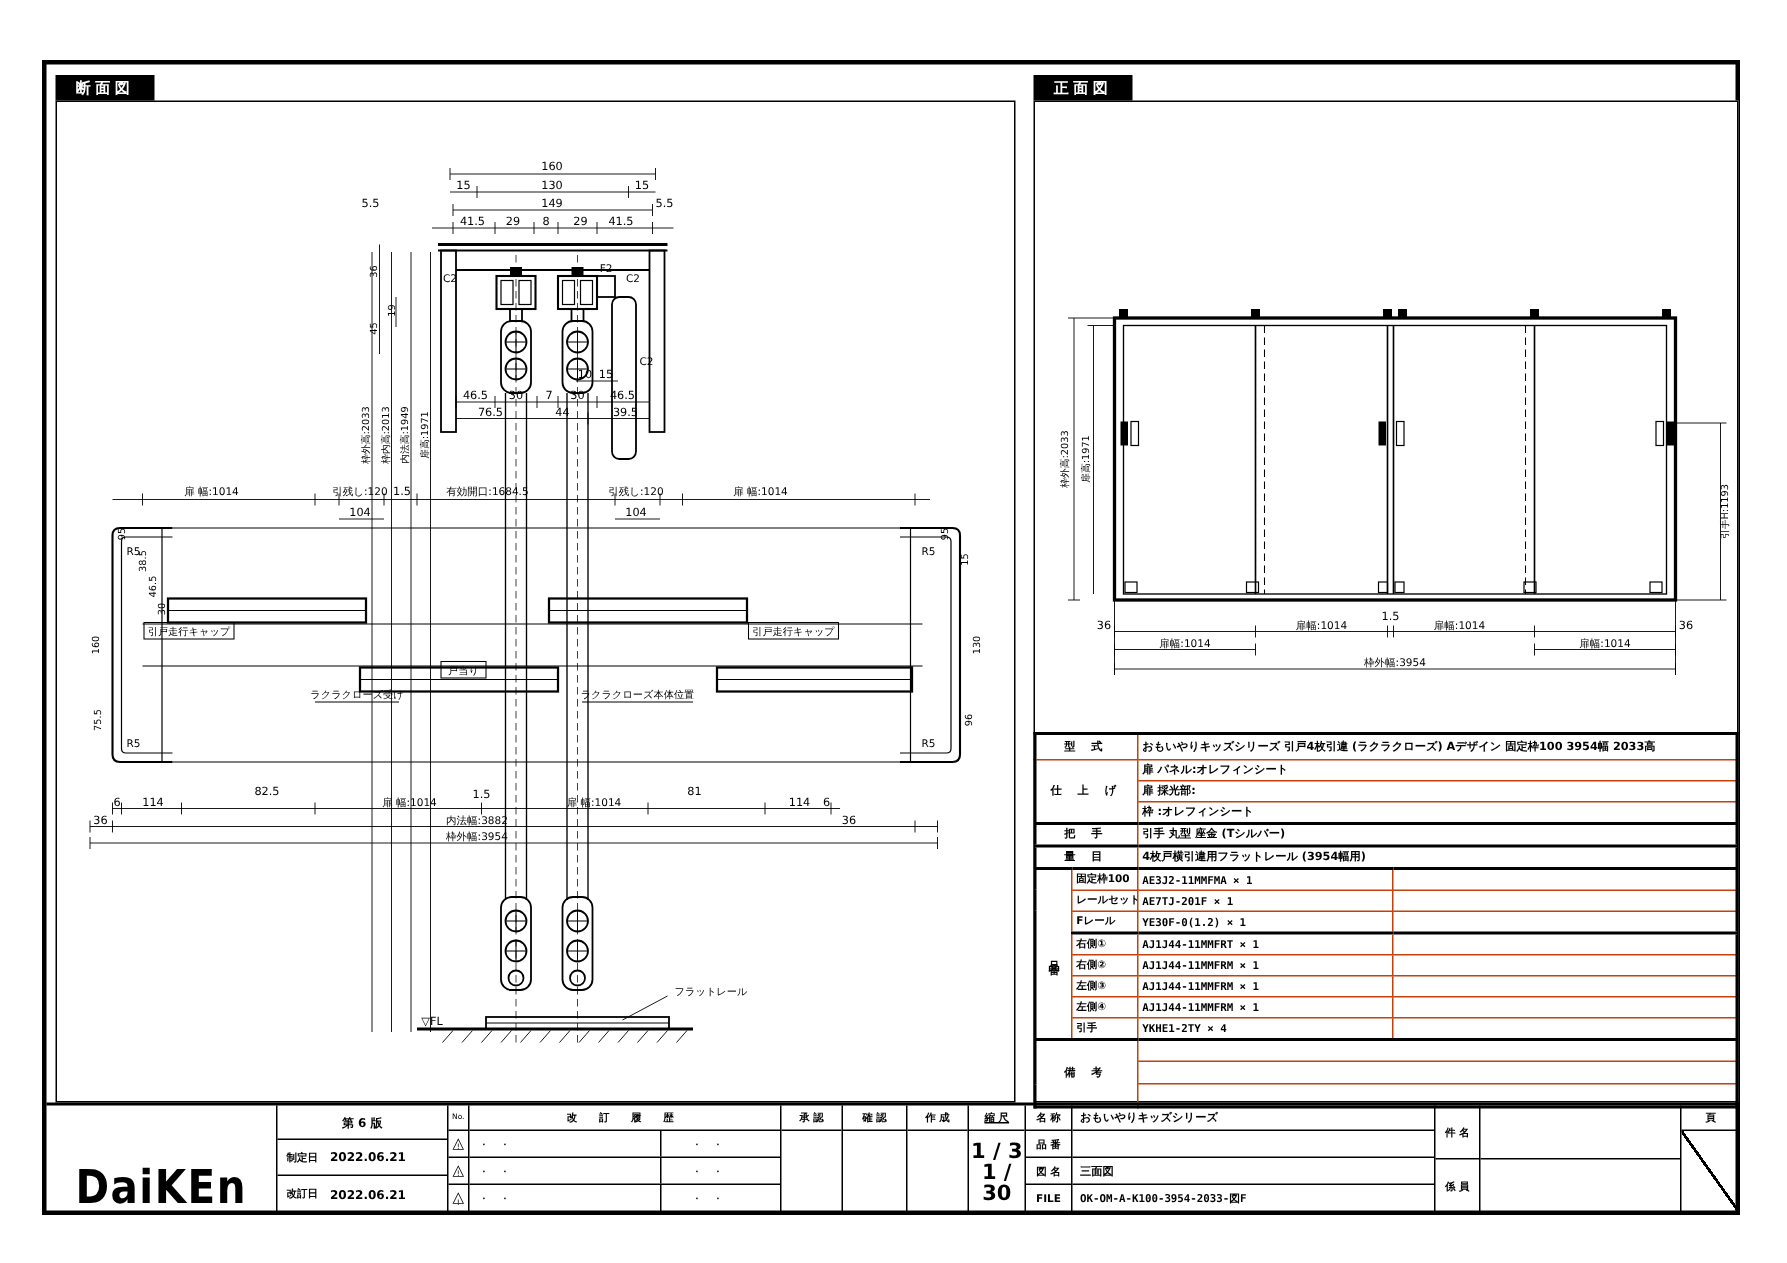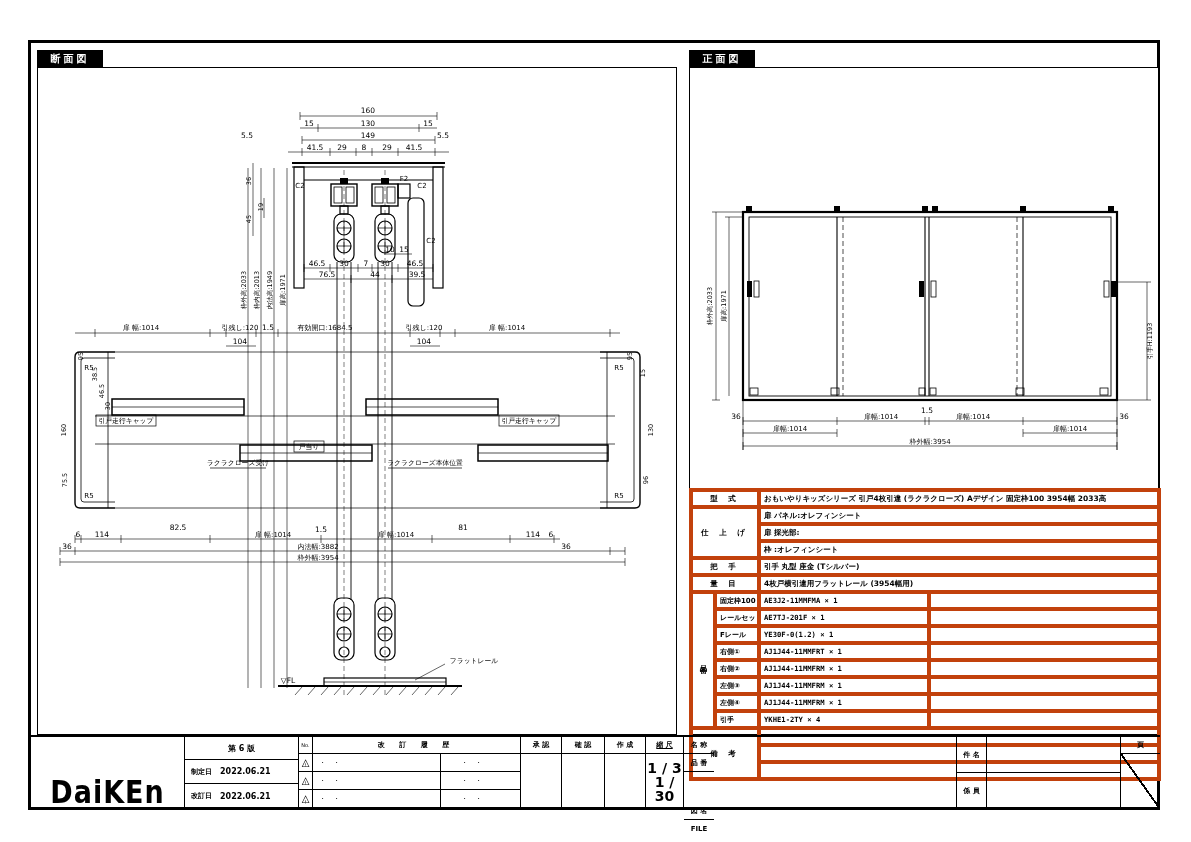--- a/index.html
+++ b/index.html
@@ -15,21 +15,21 @@
   svg{position:absolute;overflow:visible;}
   svg text{font-family:"DejaVu Sans",sans-serif;fill:#000;}
   .dim{font-size:7.5px;text-anchor:middle;}
   .dimjp{font-size:7px;text-anchor:middle;}
   .tiny{font-size:6.5px;text-anchor:middle;}
   .mark{font-size:7px;text-anchor:middle;}
   .callout{font-size:6.8px;text-anchor:middle;}
   
   table.spec{position:absolute;left:689px;top:488px;width:468px;border-collapse:collapse;
              table-layout:fixed;border:2px solid #000;font-size:7.5px;}
-  table.spec td{border:4px solid #c2410c;padding:0 3px;overflow:hidden;white-space:nowrap;
+  table.spec td{border:1px solid #c2410c;padding:0 3px;overflow:hidden;white-space:nowrap;
                 vertical-align:middle;height:13px;}
   table.spec td.lbl{text-align:center;font-weight:bold;font-size:7.5px;letter-spacing:4px;}
   table.spec td.sub{font-size:7px;font-weight:bold;}
   table.spec td.val{font-weight:bold;}
   table.spec td.code{font-family:"DejaVu Sans Mono",monospace;font-weight:bold;font-size:7.2px;}
   table.spec td.vlbl{text-align:center;font-weight:bold;writing-mode:vertical-rl;
                      text-orientation:upright;letter-spacing:2px;font-size:7.5px;padding:0;}
   table.spec tr.ht td{border-top:2px solid #000;}
   
   .tb{left:31px;top:735px;width:1129px;height:72px;border-top:2px solid #000;font-size:7px;}
@@ -601,22 +601,28 @@
       <div class="tbrow center" style="height:17px;font-weight:bold;text-decoration:underline;">縮 尺</div>
       <div class="tbrow last center" style="height:55px;flex-direction:column;font-size:14px;font-weight:bold;line-height:14px;">
         <span>1 / 3</span>
         <span>1 / 30</span>
       </div>
     </div>
 
     <div class="tbcell" style="left:652px;width:31px;">
       <div class="tbrow center" style="height:17px;font-weight:bold;">名 称</div>
       <div class="tbrow center" style="height:18px;font-weight:bold;">品 番</div>
-      <div class="tbrow center" style="height:18px;font-weight:bold;margin-top:30px;">図 名</div>
+      <div class="tbrow center" style="height:18px;font-weight:bold;">図 名</div>
       <div class="tbrow center last" style="height:18px;font-weight:bold;">FILE</div>
+    </div>
+    <div class="tbcell" style="left:683px;width:242px;">
+      <div class="tbrow" style="height:17px;padding-left:5px;font-weight:bold;font-size:7.5px;">おもいやりキッズシリーズ</div>
+      <div class="tbrow" style="height:18px;padding-left:5px;"></div>
+      <div class="tbrow" style="height:18px;padding-left:5px;font-weight:bold;font-size:7.5px;">三面図</div>
+      <div class="tbrow last" style="height:18px;padding-left:5px;font-weight:bold;font-family:'DejaVu Sans Mono',monospace;font-size:7.2px;">OK-OM-A-K100-3954-2033-図F</div>
     </div>
 
     <div class="tbcell" style="left:925px;width:30px;">
       <div class="tbrow center" style="height:36px;font-weight:bold;">件 名</div>
       <div class="tbrow center last" style="height:35px;font-weight:bold;">係 員</div>
     </div>
     <div class="tbcell" style="left:955px;width:134px;">
       <div class="tbrow" style="height:36px;"></div>
       <div class="tbrow last" style="height:35px;"></div>
     </div>

